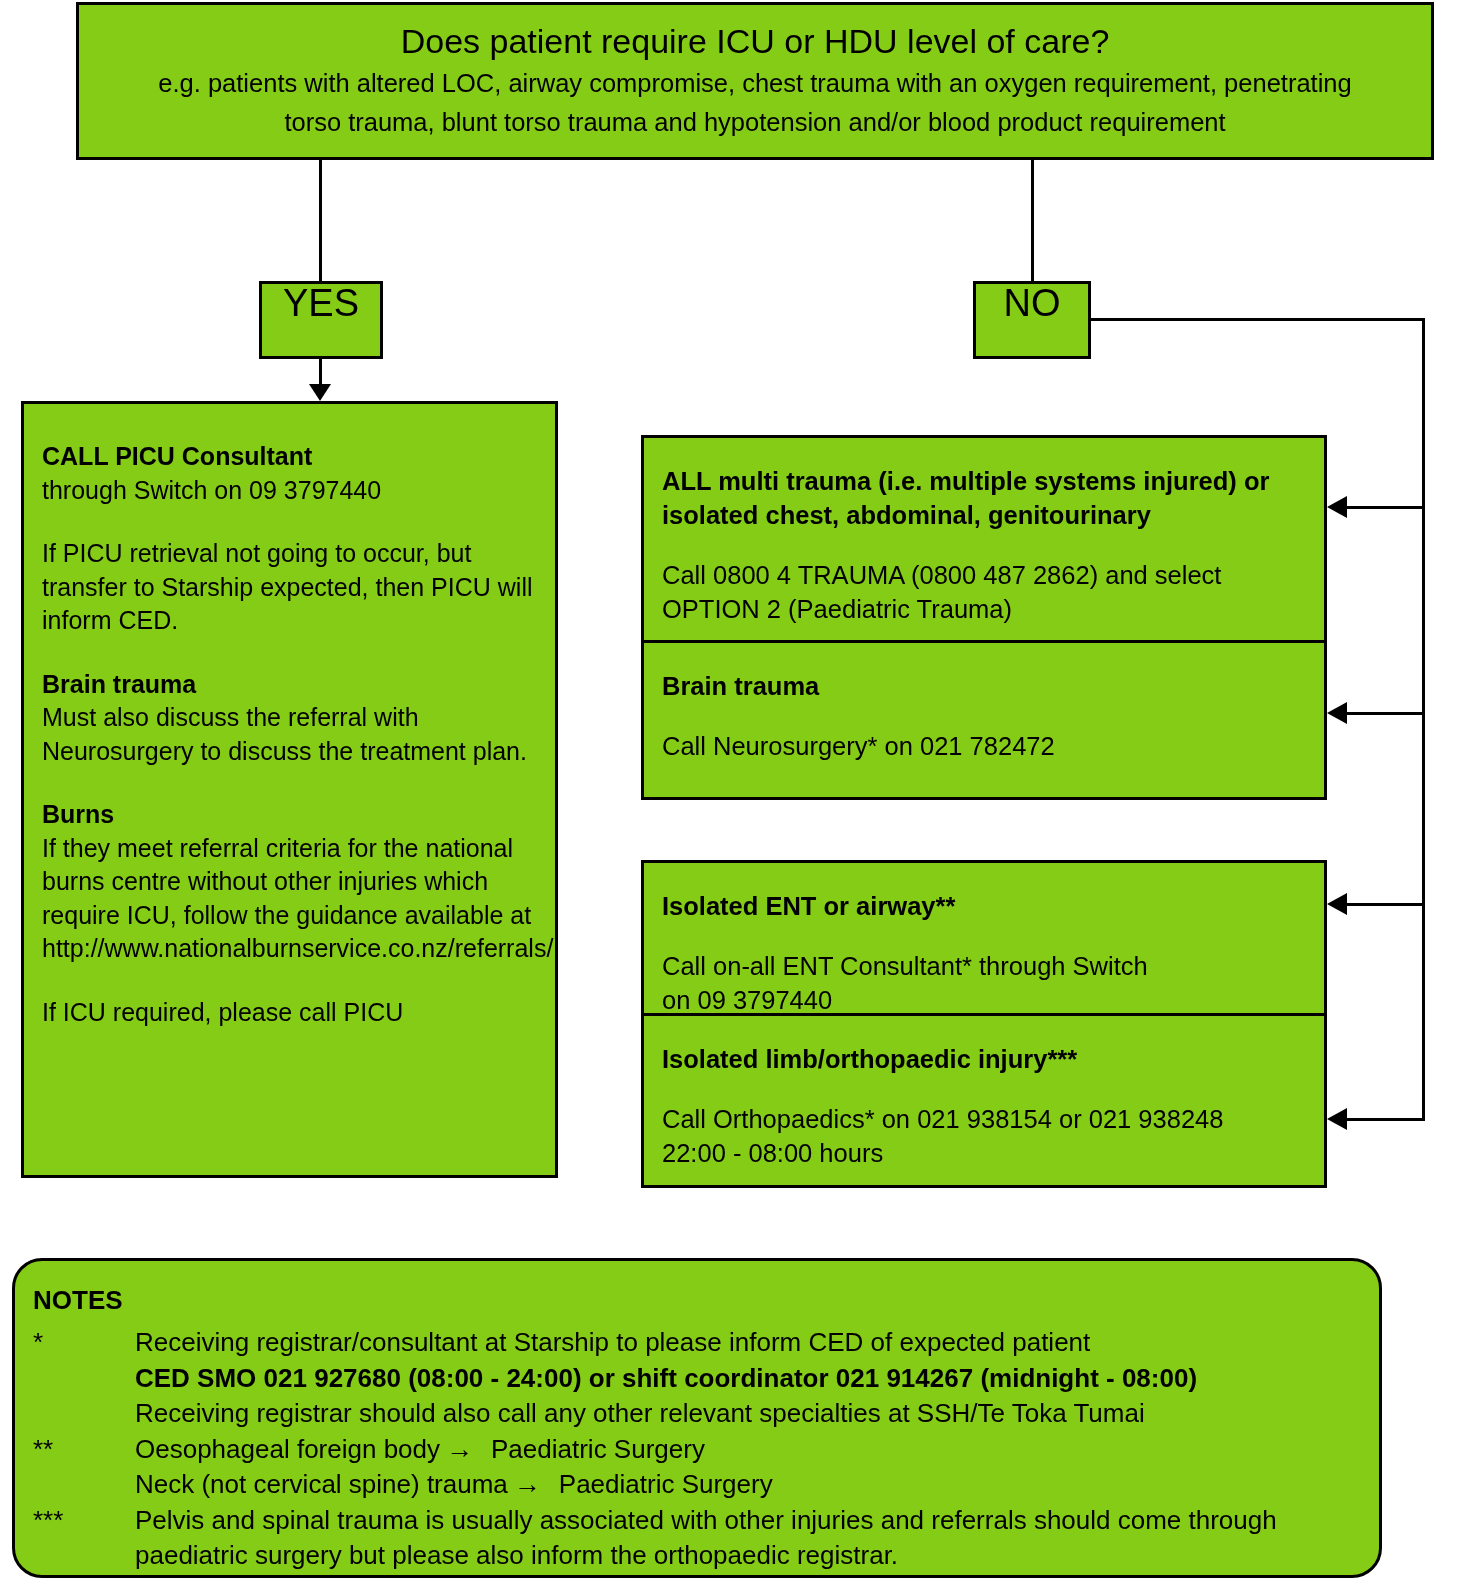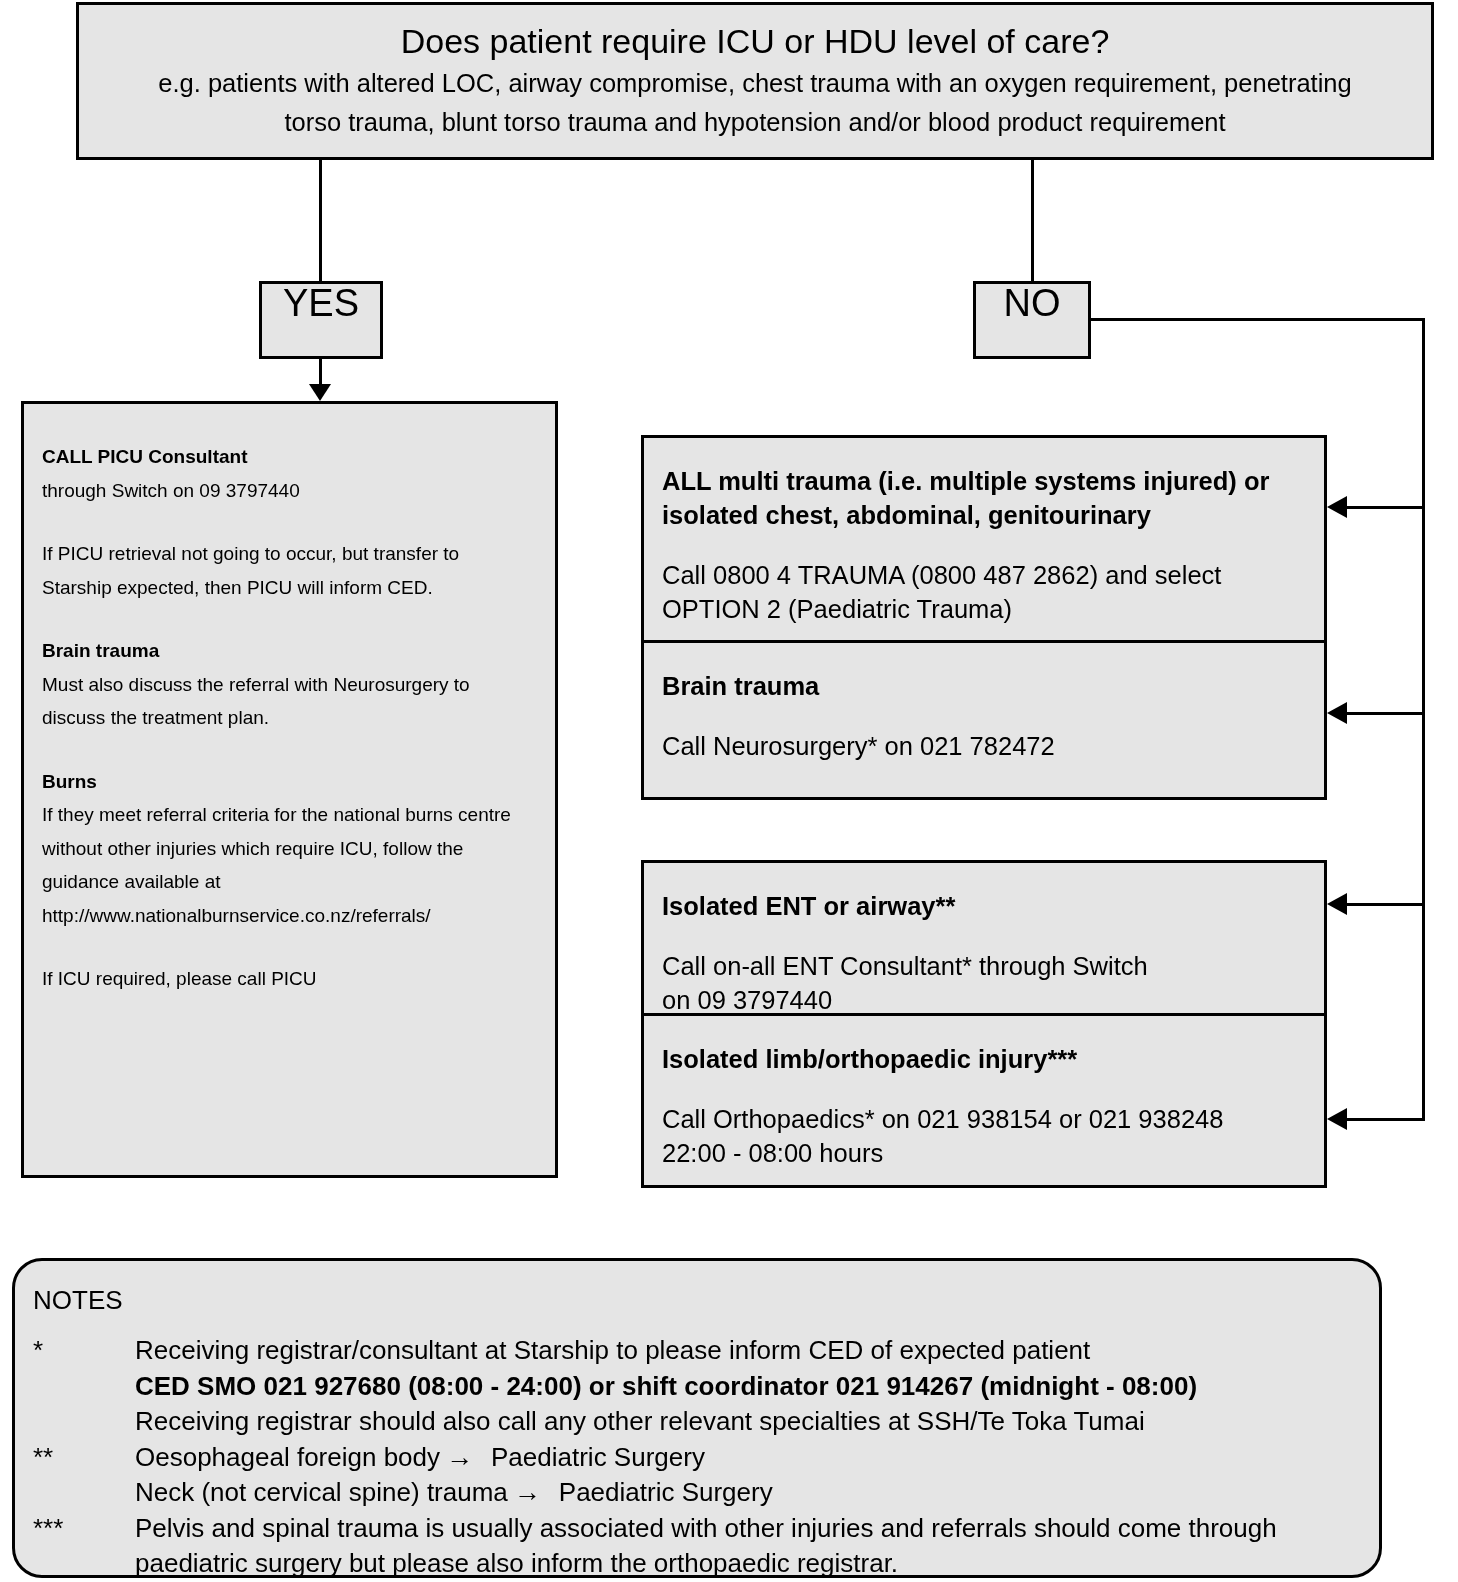--- a/index.html
+++ b/index.html
@@ -15,21 +15,21 @@
     position: relative;
     width: 1458px;
     height: 1582px;
     overflow: hidden;
     background: #ffffff;
   }
   .box {
     position: absolute;
     box-sizing: border-box;
     border: 3px solid #000000;
-    background: #e5e5e5;
+    background: #84cc16;
   }
   
   #header-box {
     left: 76px;
     top: 2px;
     width: 1358px;
     height: 158px;
     text-align: center;
     padding: 14px 10px 0 10px;
   }
@@ -101,21 +101,21 @@
     left: 641px;
     width: 686px;
     padding: 26px 20px 0 18px;
   }
   #rbox-1 { top: 419px;  height: 268px; margin-top: 16px; }
   #rbox-2 { top: 640px;  height: 160px; }
   #rbox-3 { top: 828px;  height: 162px; margin-top: 32px; }
   #rbox-4 { top: 1013px; height: 175px; }
 
   .body-text {
-    font-size: 19px;
+    font-size: 25px;
     line-height: 33.5px;
   }
   .rbox .body-text {
     font-size: 25.5px;
     line-height: 34px;
   }
   .b { font-weight: bold; }
   .i { }
   .blank { height: 30px; }
   .rblank { height: 26px; }
@@ -124,23 +124,23 @@
   #notes-box {
     left: 12px;
     top: 1258px;
     width: 1370px;
     height: 320px;
     border-radius: 30px;
     padding: 22px 18px 0 18px;
   }
   #notes-title {
     font-size: 26px;
-    font-weight: normal;
+    font-weight: bold;
     line-height: 34px;
-    margin-bottom: 16px;
+    margin-bottom: 8px;
   }
   .note-row {
     display: flex;
     font-size: 26px;
     line-height: 35.5px;
   }
   .note-marker {
     width: 62px;
     flex: 0 0 62px;
     font-size: 26px;

